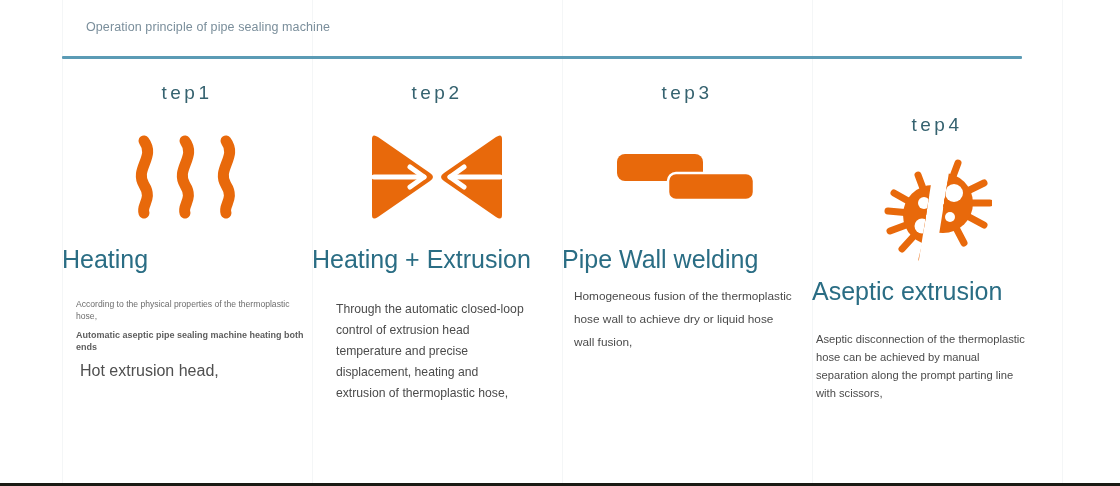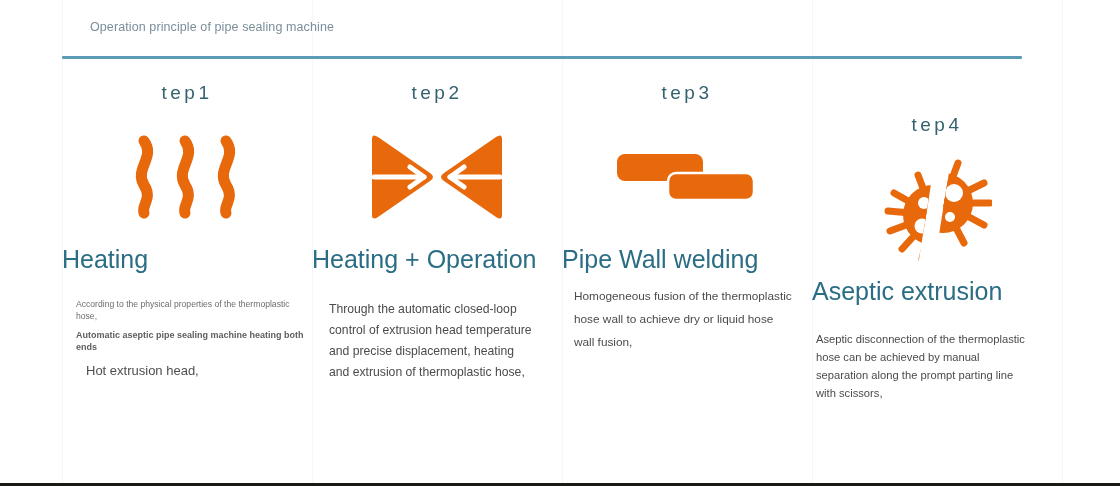--- a/index.html
+++ b/index.html
@@ -34,24 +34,23 @@
     position: absolute;
     top: 0;
     bottom: 0;
     width: 1px;
     background: #f4f6f7;
   }
 
   
   .header {
     position: absolute;
-    left: 74px;
+    left: 86px;
     top: 18px;
     width: 260px;
-    text-align: right;
   }
   .header-title {
     font-size: 12.5px;
     line-height: 18px;
     color: #7a8e9b;
     font-family: "Liberation Sans", sans-serif;
     letter-spacing: 0.1px;
   }
   .header-rule {
     position: absolute;
@@ -126,33 +125,33 @@
     margin: 0 0 7px 0;
   }
   .col-1 .p-b {
     font-size: 9px;
     line-height: 12px;
     font-weight: bold;
     color: #5e5e5e;
     margin: 0 0 11px 0;
   }
   .col-1 .p-c {
-    font-size: 13px;
+    font-size: 16px;
     line-height: 13px;
     color: #4f4f4f;
-    margin: 10px;
+    margin: 4px;
   }
 
   
   .col-2 .body-box { padding: 0 0 0 8px; width: 225px; }
   .col-2 .p-main {
     font-size: 12.2px;
     line-height: 21px;
     color: #4b4b4b;
-    margin: 9px;
+    margin: 16px;
   }
 
   
   .col-3 .body-box { padding: 0 0 0 12px; width: 218px; margin-top: 4px;}
   .col-3 .p-main {
     font-size: 11.8px;
     line-height: 23px;
     color: #4b4b4b;
     margin: 0;
   }
@@ -232,21 +231,21 @@
           </g>
 
           <path d="M140,12 L140,88 Q140,94 134,90 L82,54 Q76,50 82,46 L134,10 Q140,6 140,12 Z" fill="#e8690b"></path>
           <g clip-path="url(#rightTri)" stroke="#ffffff" stroke-width="5" fill="none" stroke-linecap="round" stroke-linejoin="round">
             <line x1="138" y1="50" x2="88" y2="50"></line>
             <polyline points="102,40 88,50 102,60"></polyline>
           </g>
         </svg>
       </div>
 
-      <div class="col-title">Heating + Operation</div>
+      <div class="col-title">Heating + Extrusion</div>
 
       <div class="body-box">
         <p class="p-main">Through the automatic closed-loop control of extrusion head temperature and precise displacement, heating and extrusion of thermoplastic hose,</p>
       </div>
     </div>
 
     <div class="col col-3">
       <div class="step-label">tep3</div>
 
       <div class="icon-box">

